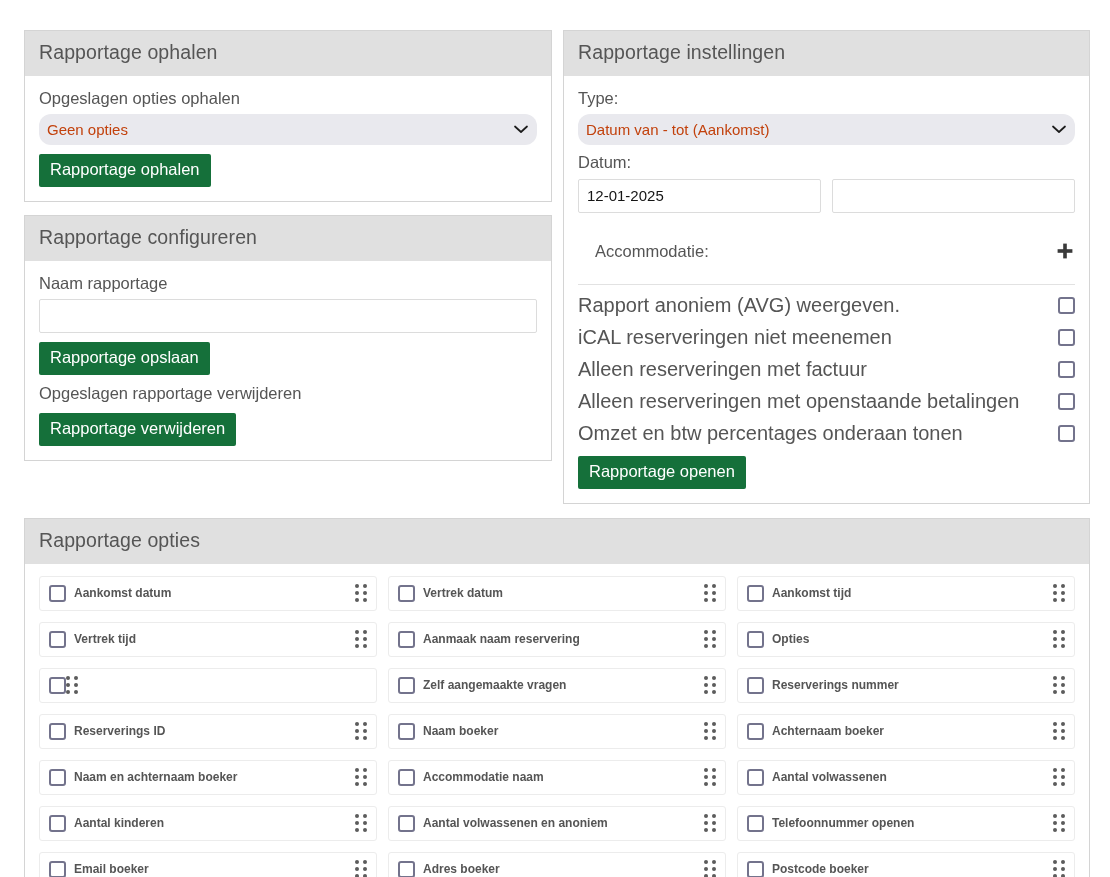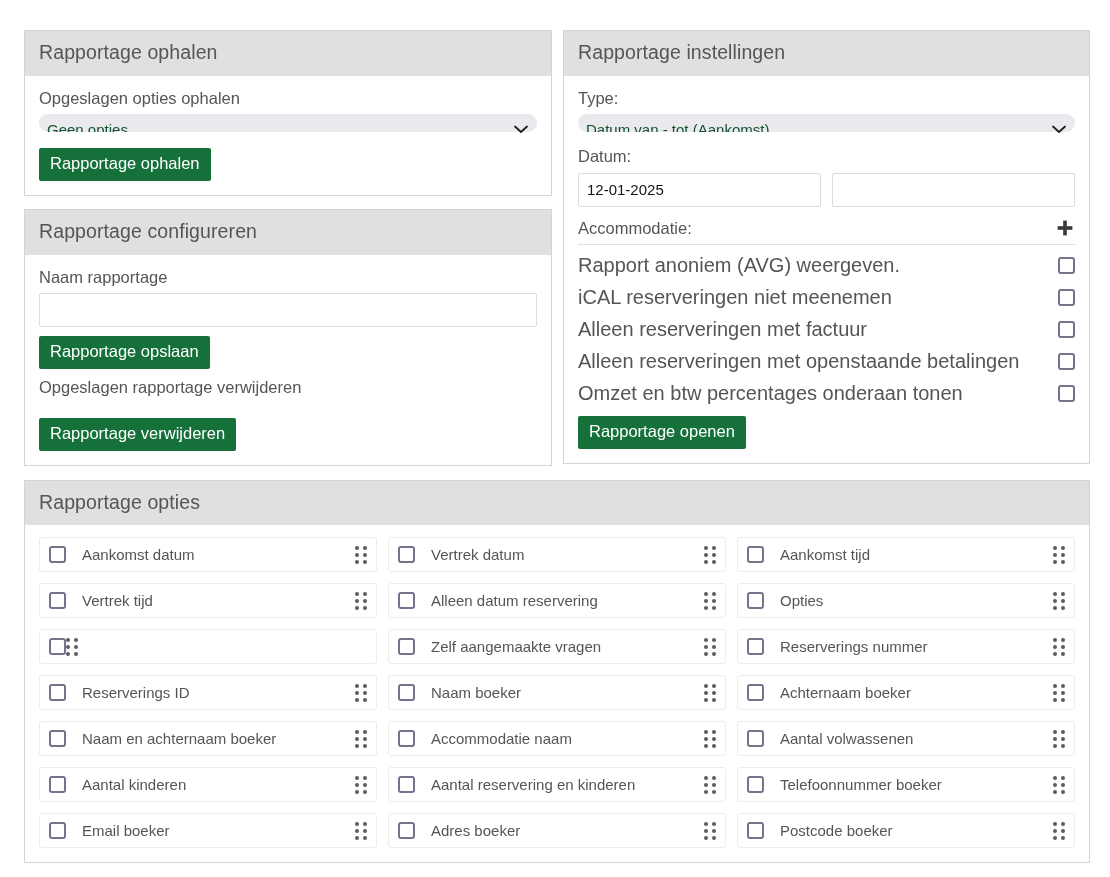--- a/index.html
+++ b/index.html
@@ -31,25 +31,25 @@
     color: #555555;
     font-size: 16.5px;
     margin: 2px 0 6px 0;
     line-height: 1.25;
   }
 
   
   select.ctl {
     -webkit-appearance: none; appearance: none;
     width: 100%;
-    height: 18px;
+    height: 31px;
     background: #e9e9ee;
     border: none;
     border-radius: 12px;
-    color: #14532d;
+    color: #c2410c;
     font-size: 15px;
     font-family: "Liberation Sans", sans-serif;
     padding: 0 30px 0 8px;
     line-height: 31px;
   }
   .select-wrap { position: relative; width: 100%; }
   .select-wrap .chev {
     position: absolute; right: 9px; top: 0; height: 31px;
     display: flex; align-items: center; pointer-events: none;
     color: #1b1b1b;
@@ -133,26 +133,27 @@
     display: flex; align-items: center;
     background: #ffffff;
     border: 1px solid #ececec;
     border-radius: 3px;
     height: 35px;
     padding: 0 9px 0 9px;
     cursor: grab;
   }
   .opt-item .lbl {
     color: #555555;
-    font-size: 15px;
-    margin-left: 16px;
+    font-size: 12px;
+    margin-left: 8px;
     white-space: nowrap;
     overflow: hidden;
     text-overflow: ellipsis;
     flex: 1 1 auto;
+    font-weight: bold;
   }
   .drag {
     flex: 0 0 auto;
     display: grid;
     grid-template-columns: 4px 4px;
     grid-template-rows: 4px 4px 4px;
     gap: 3px 4px;
     cursor: grab;
   }
   .drag i { display: block; width: 4px; height: 4px; background: #5c5c5c; border-radius: 50%; }
@@ -190,21 +191,21 @@
 
       <div class="panel">
         <div class="panel-head">Rapportage configureren</div>
         <div class="panel-body">
           <div class="field-label">Naam rapportage</div>
           <input class="ctl" type="text" value="" style="">
           <div style="margin-top:9px;">
             <button class="btn-green">Rapportage opslaan</button>
           </div>
           <div class="field-label" style="margin-top:8px;">Opgeslagen rapportage verwijderen</div>
-          <div style="margin-top:20px;">
+          <div style="margin-top:9px;">
             <button class="btn-green">Rapportage verwijderen</button>
           </div>
         </div>
       </div>
 
     </div>
 
     <div class="col-right">
       <div class="panel">
         <div class="panel-head">Rapportage instellingen</div>
@@ -222,21 +223,21 @@
             </span>
           </div>
 
           <div class="field-label" style="margin-top:7px;">Datum:</div>
           <div style="display:flex; gap:11px;">
             <input class="ctl" type="text" value="12-01-2025" style="">
             <input class="ctl" type="text" value="" style="">
           </div>
 
           <div class="accom-row" style="margin-top:9px;">
-            <span class="field-label" style="margin:0;">Accommodatie:</span>
+            <span class="field-label" style="margin:17px;">Accommodatie:</span>
             <span class="plus-btn">
               <svg width="18" height="18" viewBox="0 0 18 18">
                 <rect x="7.2" y="1.6" width="3.6" height="14.8" fill="#3a3a3a"></rect>
                 <rect x="1.6" y="7.2" width="14.8" height="3.6" fill="#3a3a3a"></rect>
               </svg>
             </span>
           </div>
 
           <div>
             <div class="chk-row">
@@ -318,21 +319,21 @@
               <i></i>
               <i></i>
               <i></i>
               <i></i>
               <i></i>
               <i></i>
             </span>
           </div>
           <div class="opt-item">
             <span class="cbx"></span>
-            <span class="lbl">Alleen datum reservering</span>
+            <span class="lbl">Aanmaak naam reservering</span>
             <span class="drag">
               <i></i>
               <i></i>
               <i></i>
               <i></i>
               <i></i>
               <i></i>
             </span>
           </div>
           <div class="opt-item">
@@ -461,33 +462,33 @@
               <i></i>
               <i></i>
               <i></i>
               <i></i>
               <i></i>
               <i></i>
             </span>
           </div>
           <div class="opt-item">
             <span class="cbx"></span>
-            <span class="lbl">Aantal reservering en kinderen</span>
-            <span class="drag">
-              <i></i>
-              <i></i>
-              <i></i>
-              <i></i>
-              <i></i>
-              <i></i>
-            </span>
-          </div>
-          <div class="opt-item">
-            <span class="cbx"></span>
-            <span class="lbl">Telefoonnummer boeker</span>
+            <span class="lbl">Aantal volwassenen en anoniem</span>
+            <span class="drag">
+              <i></i>
+              <i></i>
+              <i></i>
+              <i></i>
+              <i></i>
+              <i></i>
+            </span>
+          </div>
+          <div class="opt-item">
+            <span class="cbx"></span>
+            <span class="lbl">Telefoonnummer openen</span>
             <span class="drag">
               <i></i>
               <i></i>
               <i></i>
               <i></i>
               <i></i>
               <i></i>
             </span>
           </div>
           <div class="opt-item">

